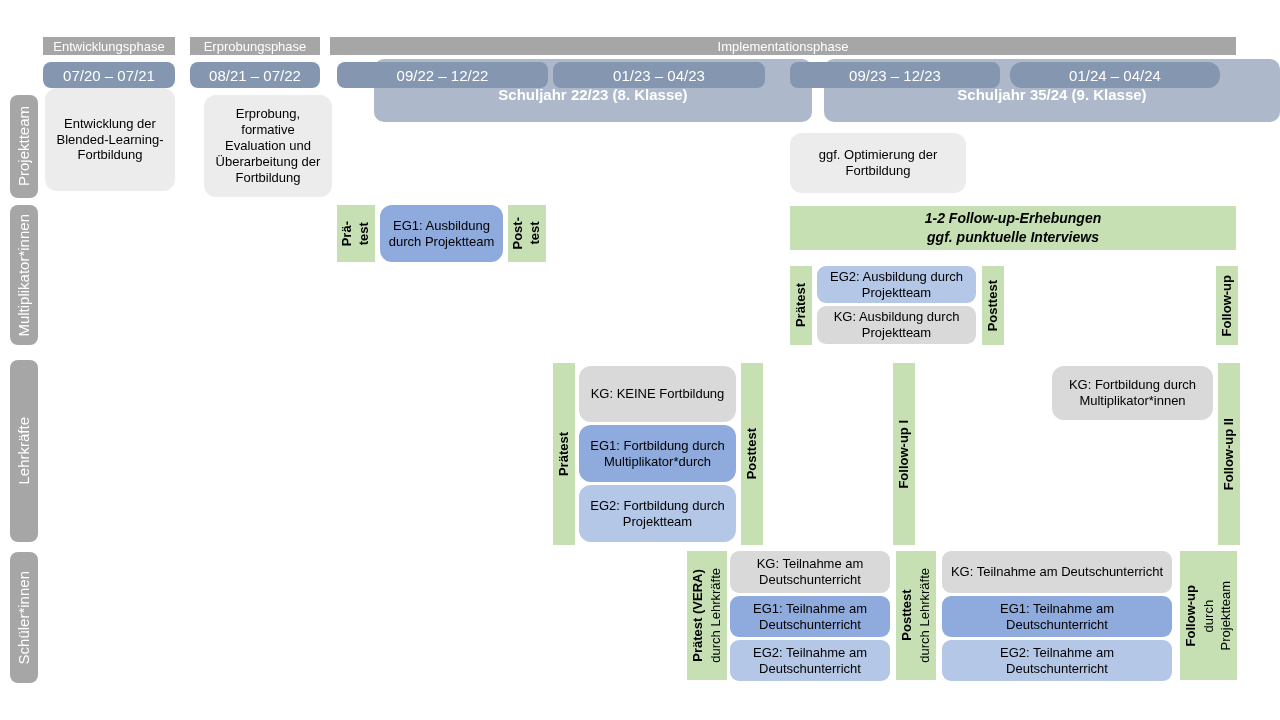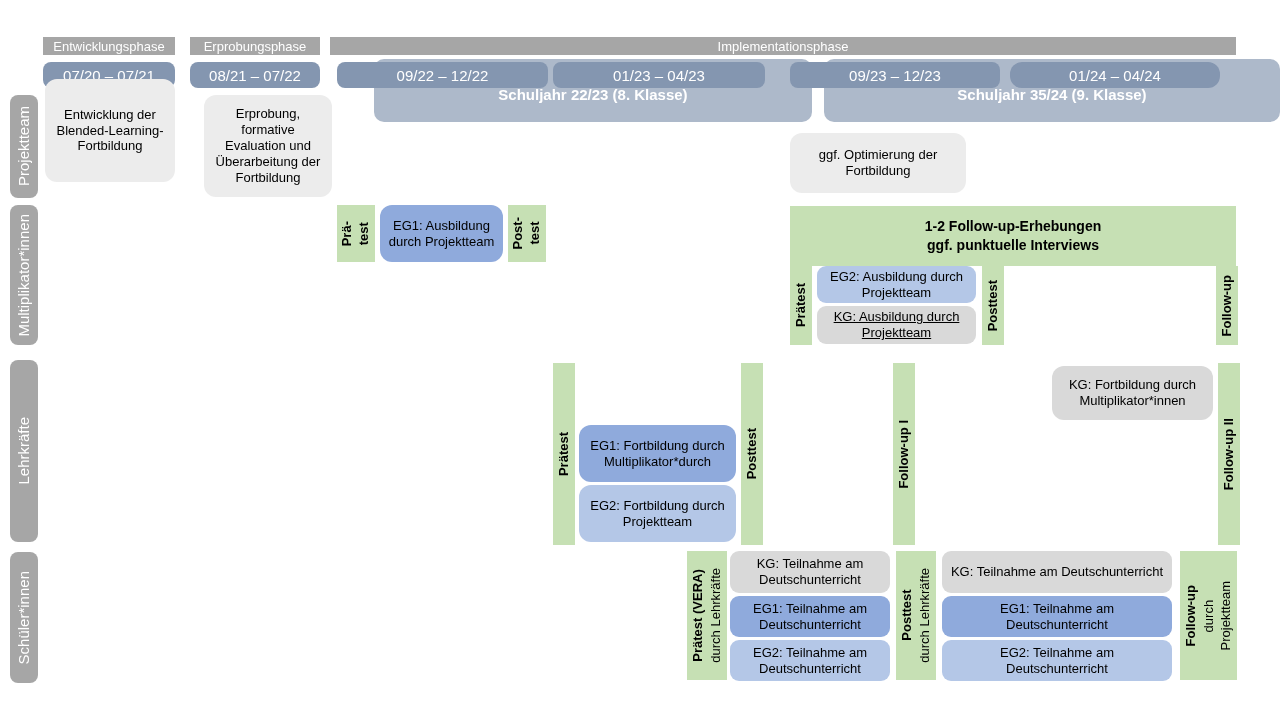--- a/index.html
+++ b/index.html
@@ -75,52 +75,53 @@
   <div class="abs rowlabel" style="left:10px; top:205px; width:28px; height:140px;">
     <span class="vtext" style="font-size:15px;">Multiplikator*innen</span>
   </div>
   <div class="abs rowlabel" style="left:10px; top:360px; width:28px; height:182px;">
     <span class="vtext" style="font-size:15px;">Lehrkräfte</span>
   </div>
   <div class="abs rowlabel" style="left:10px; top:552px; width:28px; height:131px;">
     <span class="vtext" style="font-size:15px;">Schüler*innen</span>
   </div>
 
-  <div class="abs box c-ltgray" style="left:45px; top:79px; width:130px; height:103px;">Entwicklung der Blended-Learning-Fortbildung</div>
+  <div class="abs box c-ltgray" style="left:45px; top:88px; width:130px; height:103px;">Entwicklung der Blended-Learning-Fortbildung</div>
   <div class="abs box c-ltgray" style="left:204px; top:95px; width:128px; height:102px;">Erprobung, formative Evaluation und Überarbeitung der Fortbildung</div>
   <div class="abs box c-ltgray" style="left:790px; top:133px; width:176px; height:60px;">ggf. Optimierung der Fortbildung</div>
 
   <div class="abs green bold" style="left:337px; top:205px; width:38px; height:57px;">
     <span class="vtext" style="font-weight:bold;">Prä-
 test</span>
   </div>
   <div class="abs box c-blue1" style="left:380px; top:205px; width:123px; height:57px;">EG1: Ausbildung durch Projektteam</div>
   <div class="abs green bold" style="left:508px; top:205px; width:38px; height:57px;">
     <span class="vtext" style="font-weight:bold;">Post-
 test</span>
   </div>
 
-  <div class="abs green banner" style="left:790px; top:206px; width:446px; height:60px;">1-2 Follow-up-Erhebungen
+  <div class="abs green banner" style="left:790px; top:206px; width:446px; height:44px;font-style:italic;">1-2 Follow-up-Erhebungen
 ggf. punktuelle Interviews</div>
 
   <div class="abs green bold" style="left:790px; top:266px; width:22px; height:79px;">
     <span class="vtext" style="font-weight:bold;">Prätest</span>
   </div>
   <div class="abs box c-blue2" style="left:817px; top:266px; width:159px; height:37px; border-radius:9px;">EG2: Ausbildung durch Projektteam</div>
-  <div class="abs box c-gray" style="left:817px; top:306px; width:159px; height:38px; border-radius:9px;text-decoration:underline;">KG: Ausbildung durch Projektteam</div>
+  <div class="abs box c-gray" style="left:817px; top:306px; width:159px; height:38px; border-radius:9px;">KG: Ausbildung durch Projektteam</div>
   <div class="abs green bold" style="left:982px; top:266px; width:22px; height:79px;">
     <span class="vtext" style="font-weight:bold;">Posttest</span>
   </div>
   <div class="abs green bold" style="left:1216px; top:266px; width:22px; height:79px;">
     <span class="vtext" style="font-weight:bold;">Follow-up</span>
   </div>
 
   <div class="abs green bold" style="left:553px; top:363px; width:22px; height:182px;">
     <span class="vtext" style="font-weight:bold;">Prätest</span>
   </div>
+  <div class="abs box c-gray" style="left:579px; top:366px; width:157px; height:56px;">KG: KEINE Fortbildung</div>
   <div class="abs box c-blue1" style="left:579px; top:425px; width:157px; height:57px;">EG1: Fortbildung durch Multiplikator*durch</div>
   <div class="abs box c-blue2" style="left:579px; top:485px; width:157px; height:57px;">EG2: Fortbildung durch Projektteam</div>
   <div class="abs green bold" style="left:741px; top:363px; width:22px; height:182px;">
     <span class="vtext" style="font-weight:bold;">Posttest</span>
   </div>
   <div class="abs green bold" style="left:893px; top:363px; width:22px; height:182px;">
     <span class="vtext" style="font-weight:bold;">Follow-up I</span>
   </div>
   <div class="abs box c-gray" style="left:1052px; top:366px; width:161px; height:54px;">KG: Fortbildung durch Multiplikator*innen</div>
   <div class="abs green bold" style="left:1218px; top:363px; width:22px; height:182px;">

